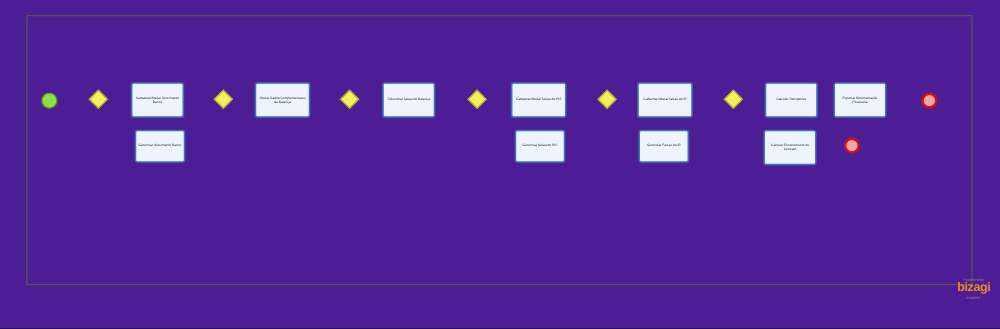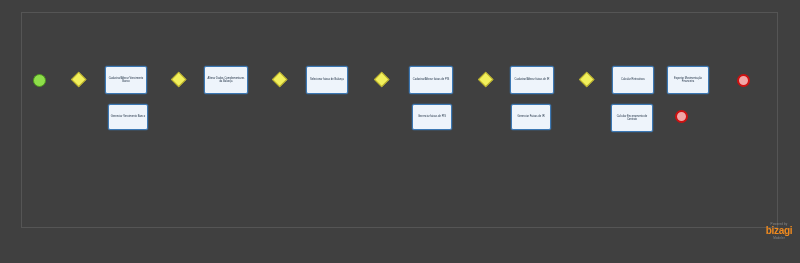--- a/index.html
+++ b/index.html
@@ -15,21 +15,21 @@
     overflow: hidden;
     font-family: "Liberation Sans", sans-serif;
   }
 
   #canvas {
     position: absolute;
     left: 0;
     top: 0;
     width: 800px;
     height: 263px;
-    background: #404040;
+    background: #4c1d95;
   }
 
   
   #frame {
     position: absolute;
     left: 21px;
     top: 12px;
     width: 757px;
     height: 216px;
     border: 1px solid #555555;

